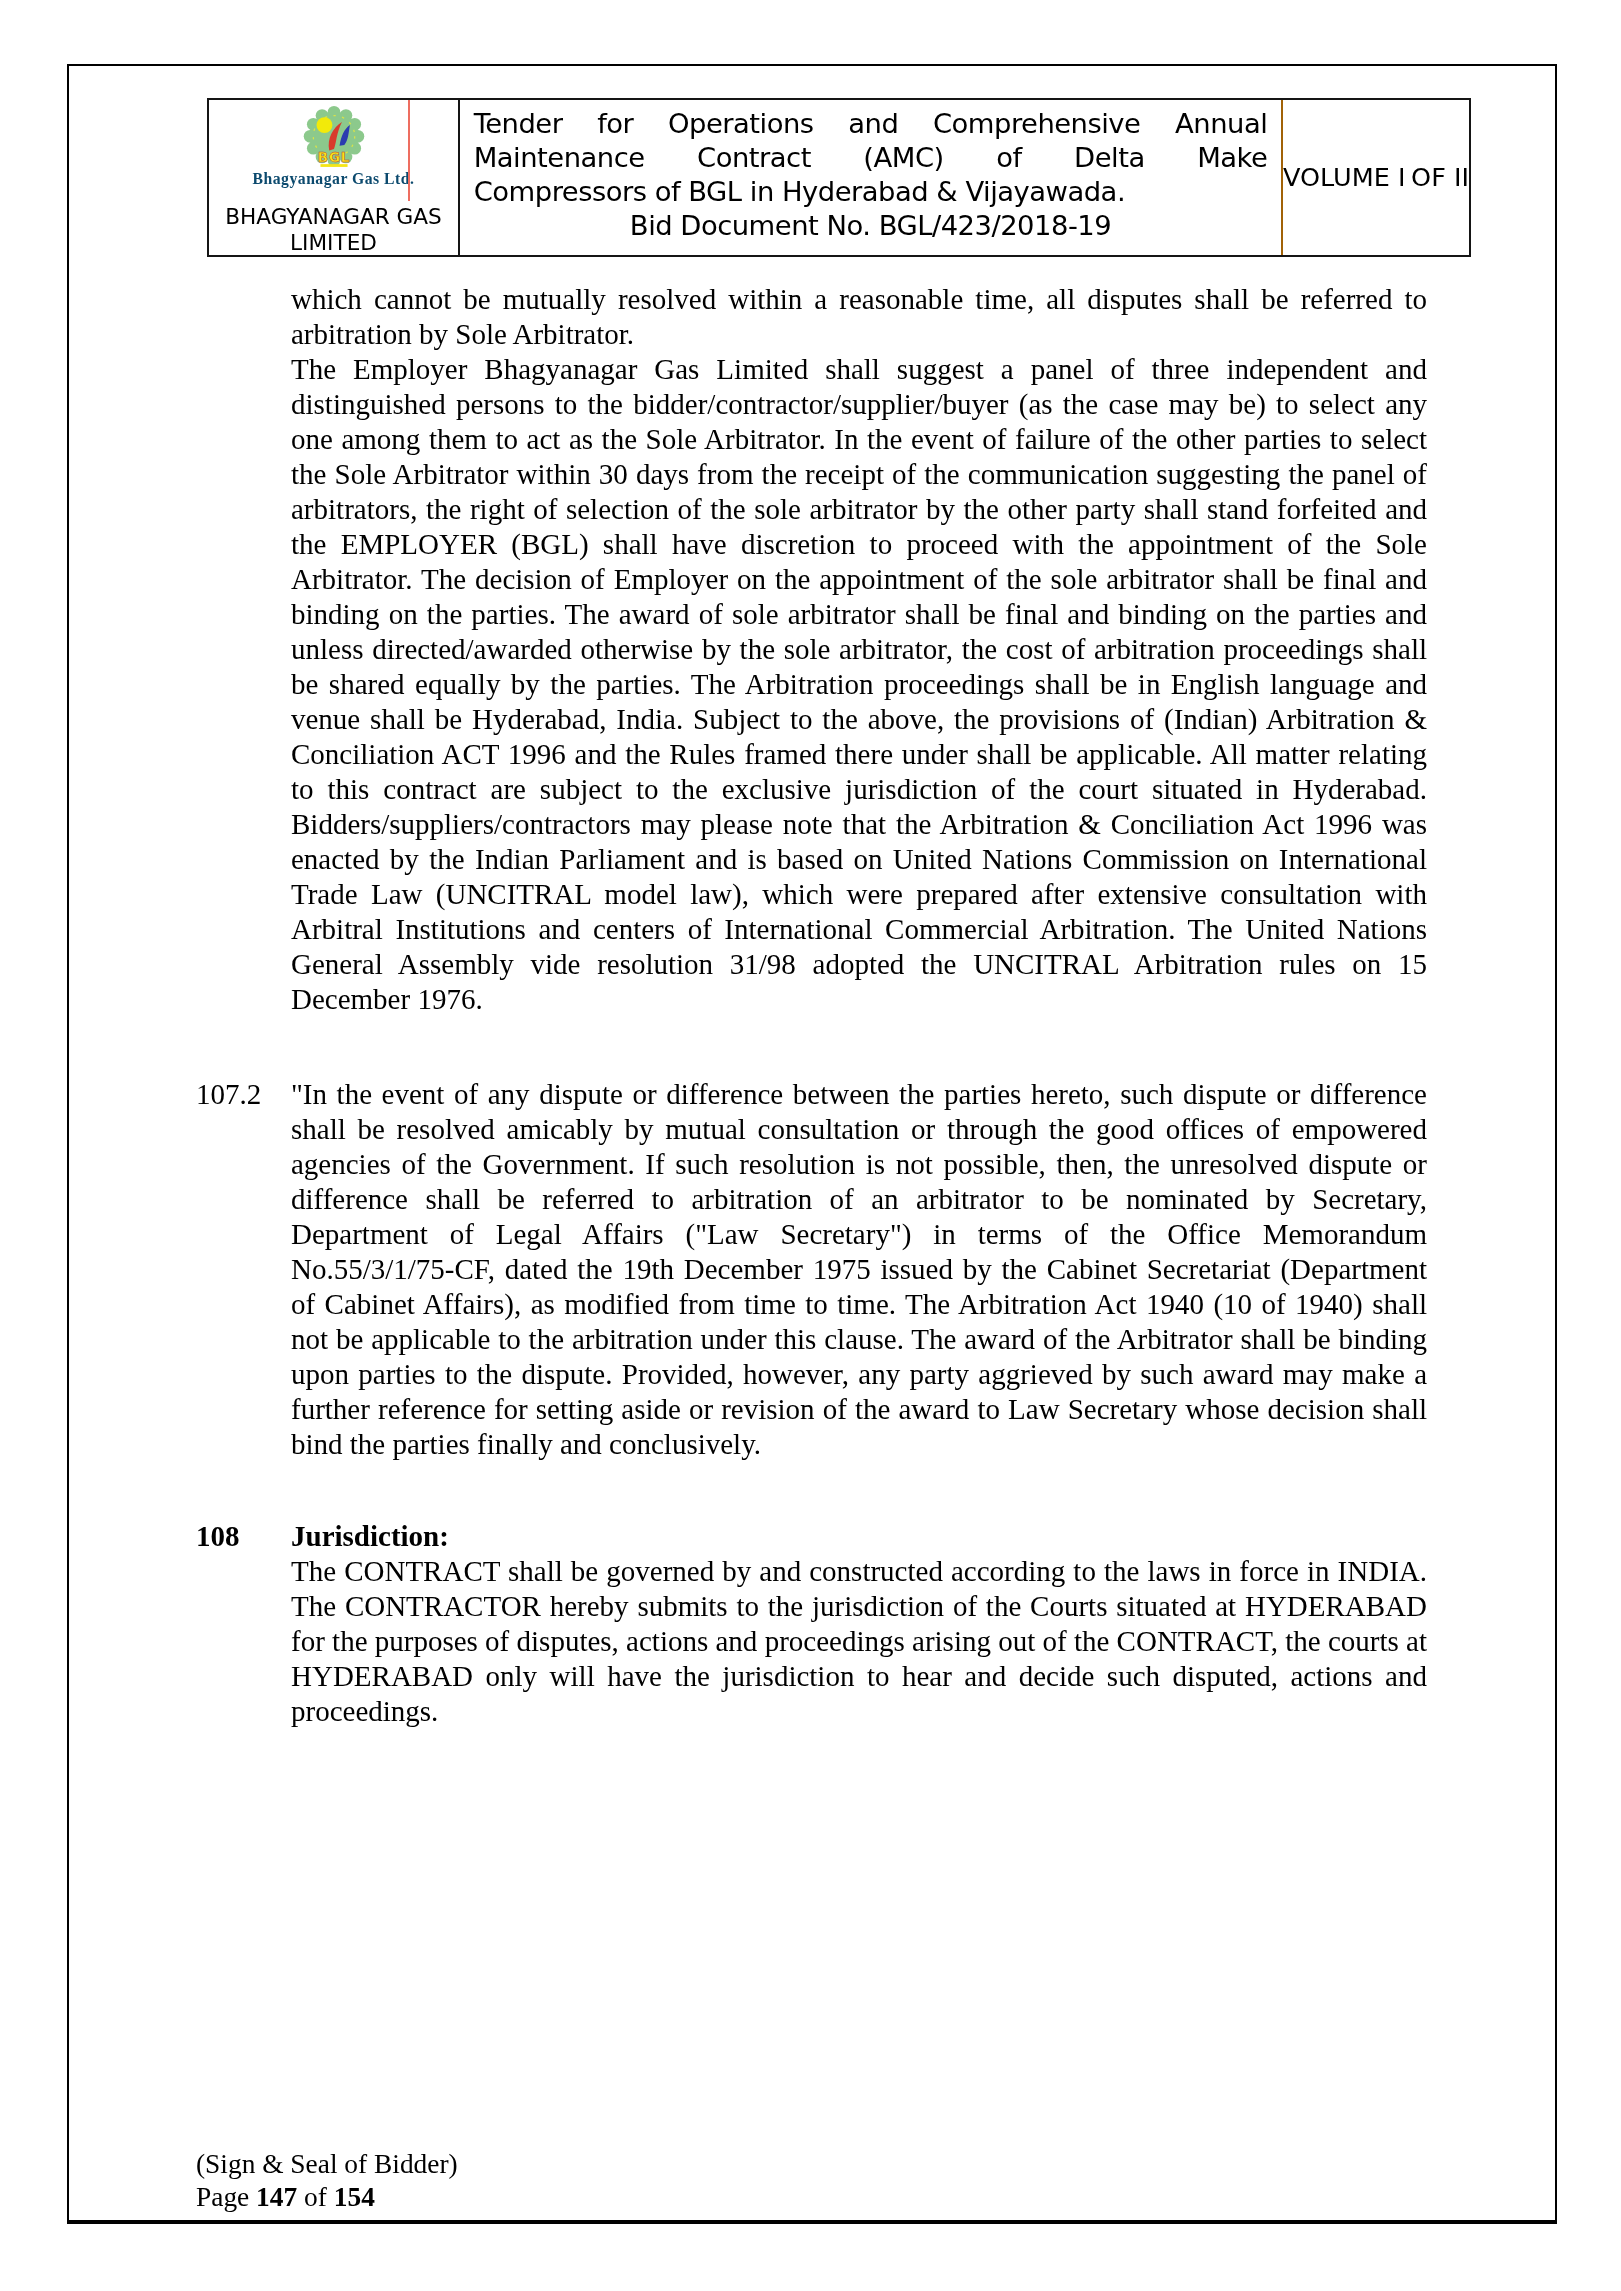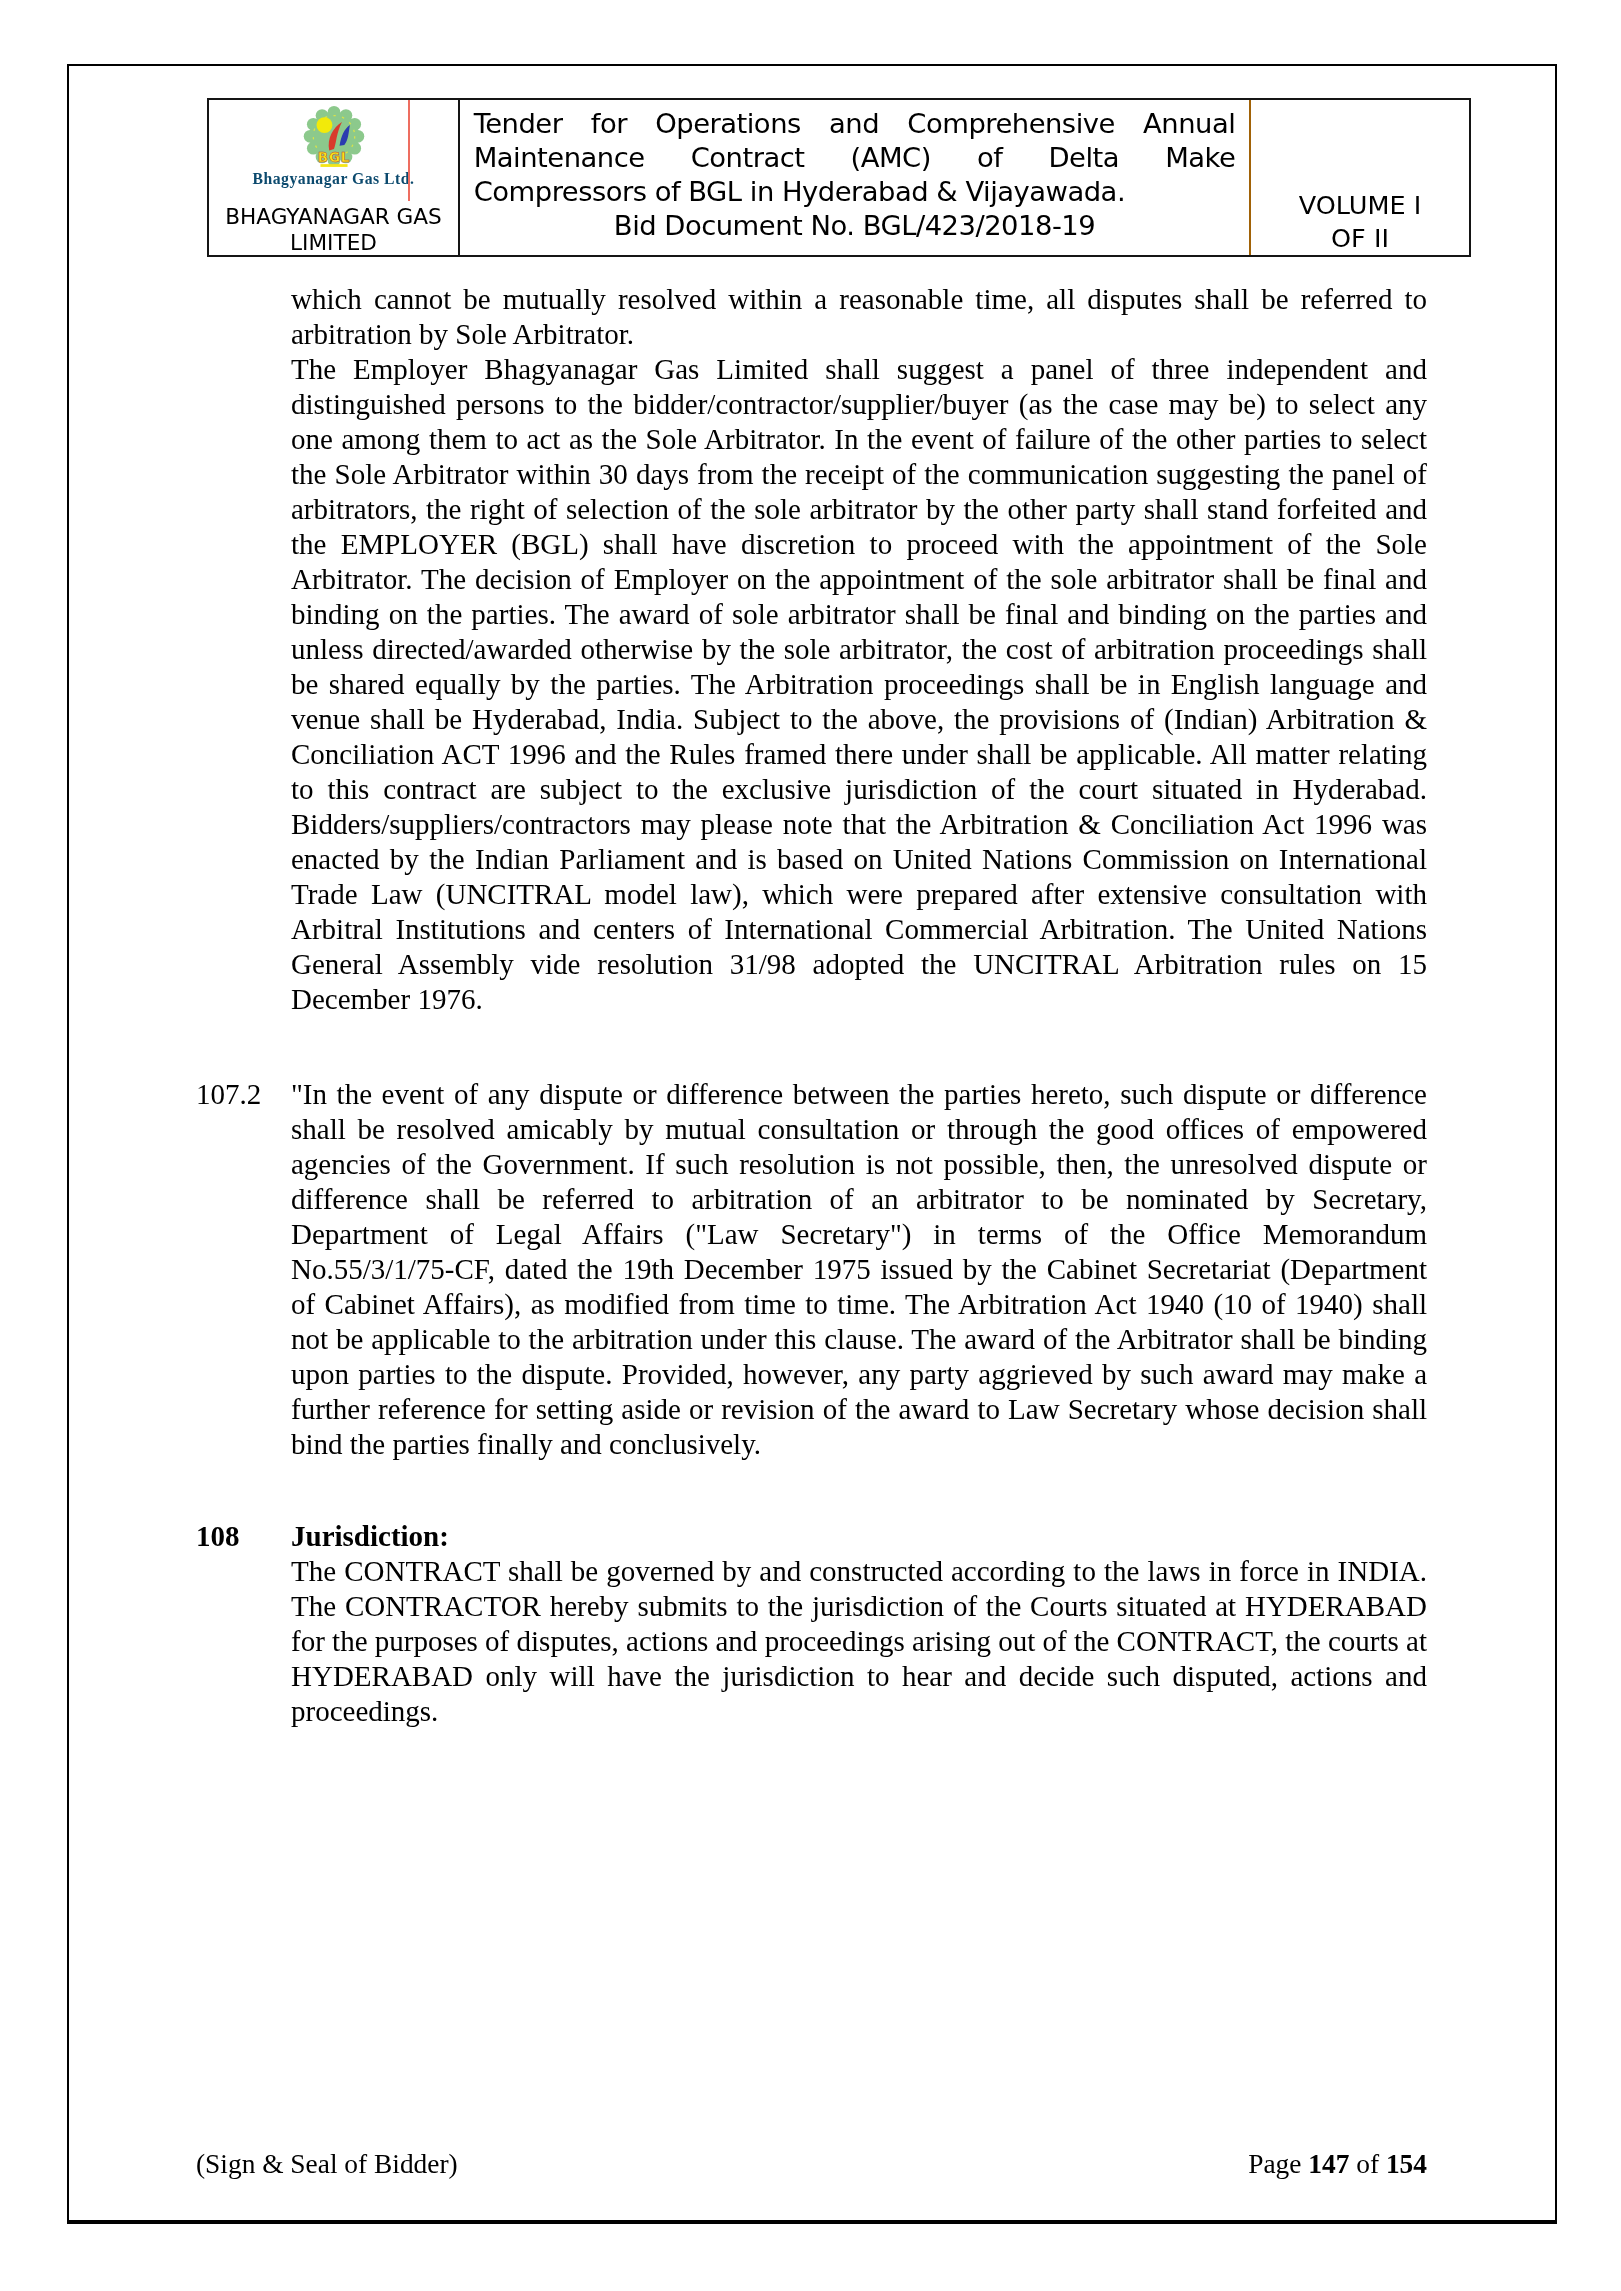--- a/index.html
+++ b/index.html
@@ -35,36 +35,36 @@
   .title-cell{
     flex:1;border-right:2px solid #a16207;box-sizing:border-box;
     padding:6.9px 13.7px 0 13.7px;
     font-family:"DejaVu Sans",sans-serif;font-size:27.4px;line-height:34px;
     letter-spacing:-0.5px;
   }
   .title-line{text-align:justify;text-align-last:justify}
   .title-line.no-stretch{text-align:left;text-align-last:left}
   .bid-line{text-align:center}
   .volume-cell{
-    width:218px;flex:none;display:flex;flex-direction:column;
-    justify-content:flex-end;align-items:center;
+    width:186px;flex:none;display:flex;flex-direction:row;
+    justify-content:space-between;align-items:center;
     font-family:"DejaVu Sans",sans-serif;font-size:25.5px;line-height:33px;
   }
   
   .content{position:absolute;left:196px;top:282px;width:1231px;font-size:29px;line-height:35px}
   .row{display:flex;align-items:flex-start}
   .num{width:95px;flex:none}
   .para{flex:1;text-align:justify}
   .gap-large{margin-bottom:60px}
   .gap-mid{margin-bottom:57px}
   .bold{font-weight:bold}
   
   .footer{
     position:absolute;left:196px;top:2148px;width:1231px;
-    display:flex;justify-content:space-between;font-size:27.4px;line-height:33px;
+    display:flex;justify-content:space-between;font-size:27.4px;line-height:33px;flex-direction:column;
   }
   .footer-right span{display:inline}
 </style>
 </head>
 <body>
 
 <div class="page-frame"></div>
 
 <div class="header-table">
 

